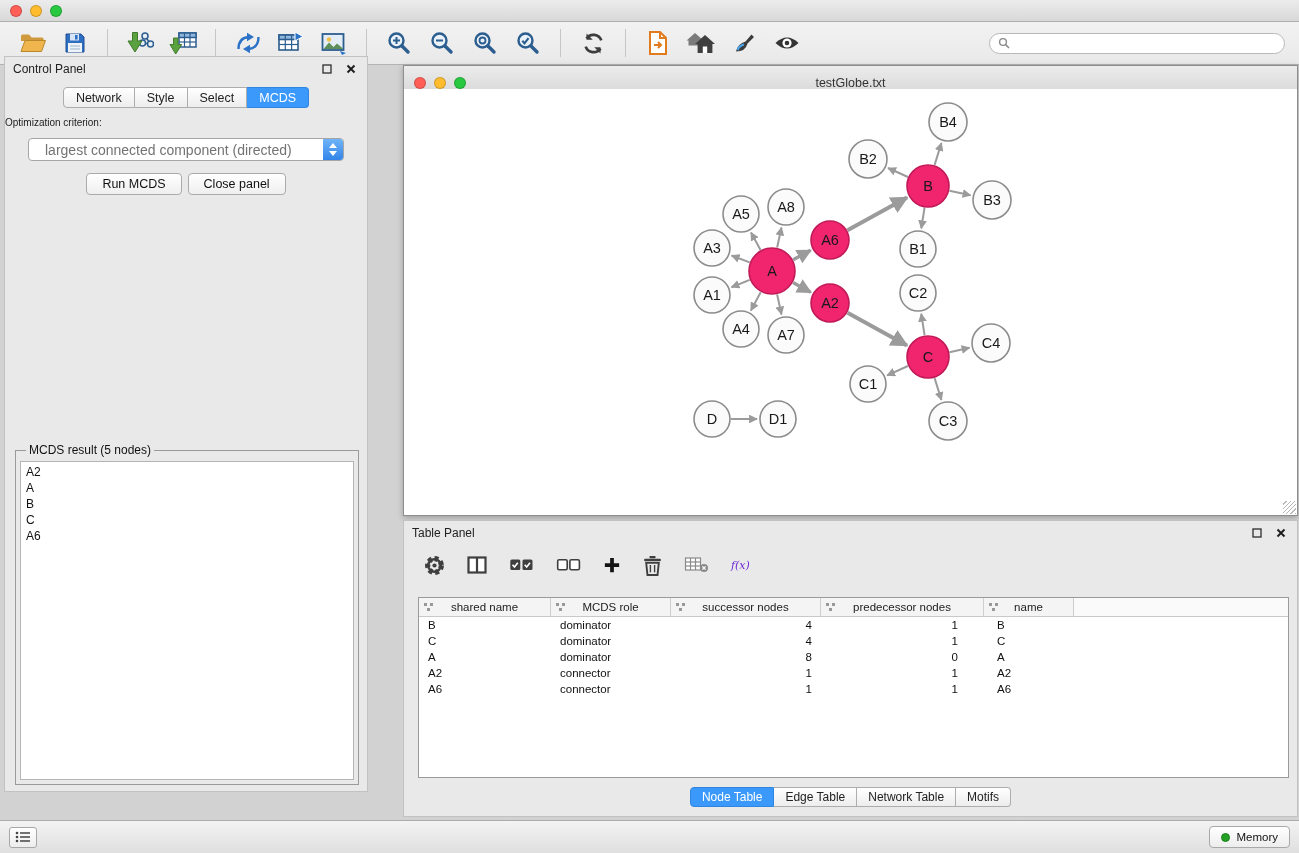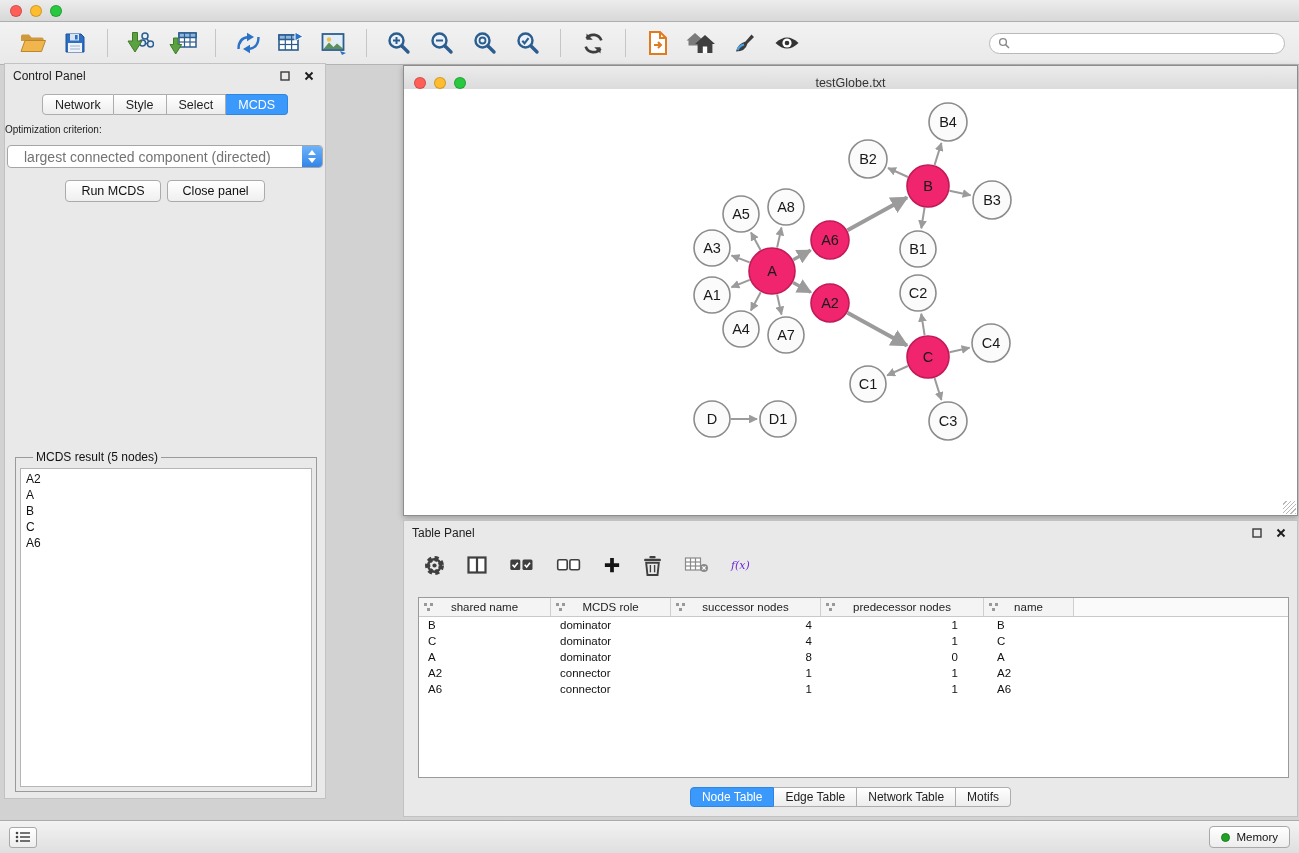--- a/index.html
+++ b/index.html
@@ -16,39 +16,39 @@
   .title-text{position:absolute;left:0;right:0;text-align:center;font-size:13px;color:#3f3f3f}
 
   
   .toolbar{height:43px;background:linear-gradient(#f2f2f2,#e9e9e9);border-bottom:1px solid #b3b3b3;display:flex;align-items:center;padding:0 14px;gap:7px}
   .tb-btn{width:36px;height:34px;display:flex;align-items:center;justify-content:center;border-radius:4px;background:transparent;border:none;cursor:default}
   .tb-sep{width:1px;height:28px;background:#c6c6c6;margin:0 7px}
   .search-box{margin-left:auto;width:296px;height:21px;border:1px solid #b9b9b9;border-radius:11px;background:#fff;display:flex;align-items:center;padding:0 8px;gap:5px}
   .search-box input{border:none;outline:none;flex:1;font-size:12px;background:transparent;color:#333}
 
   
-  .control-panel{position:absolute;left:4px;top:63px;width:322px;height:736px;background:#e9e9e9;border:1px solid #c2c2c2}
+  .control-panel{position:absolute;left:4px;top:56px;width:364px;height:736px;background:#e9e9e9;border:1px solid #c2c2c2}
   .panel-header{height:24px;display:flex;align-items:center;padding:0 8px;font-size:12px;color:#222}
   .panel-header .spacer{flex:1}
   .panel-hicon{width:16px;height:16px;display:flex;align-items:center;justify-content:center;margin-left:8px}
   .seg{display:flex;justify-content:center;margin-top:6px}
   .seg .tab{padding:0 12px;height:21px;display:flex;align-items:center;font-size:12.5px;color:#222;background:linear-gradient(#ffffff,#ededed);border:1px solid #adadad;border-left:none}
   .seg .tab:first-child{border-left:1px solid #adadad;border-radius:4px 0 0 4px}
   .seg .tab:last-child{border-radius:0 4px 4px 0}
   .seg .tab.active{background:#3b99fc;color:#fff;border-color:#2f86e0}
   .opt-label{margin-top:9px;font-size:10px;color:#1c1c1c}
   .dropdown{width:316px;height:23px;margin:10px auto 0;background:#fff;border:1px solid #a6a6a6;border-radius:4px;display:flex;align-items:center;overflow:hidden}
   .dropdown .val{flex:1;font-size:14px;padding-left:16px;color:#737373;white-space:nowrap}
   .dropdown .stepper{width:20px;height:23px;background:linear-gradient(#72b6f9,#2f82e8);display:flex;flex-direction:column;align-items:center;justify-content:center;gap:3px;border-radius:0 3px 3px 0}
   .tri-up{width:0;height:0;border-left:4px solid transparent;border-right:4px solid transparent;border-bottom:5px solid #fff}
   .tri-down{width:0;height:0;border-left:4px solid transparent;border-right:4px solid transparent;border-top:5px solid #fff}
   .btn-row{display:flex;justify-content:center;gap:6px;margin-top:12px}
   .btn{height:22px;padding:0 15px;border:1px solid #ababab;border-radius:4px;background:linear-gradient(#ffffff,#efefef);font-size:12.5px;color:#111;display:inline-flex;align-items:center;cursor:default}
   fieldset.resultbox{position:absolute;left:10px;right:8px;top:386px;bottom:6px;border:1px solid #9a9a9a;padding:4px}
-  fieldset.resultbox legend{font-size:12px;color:#111;padding:0 3px;margin-left:13px}
+  fieldset.resultbox legend{font-size:12px;color:#111;padding:0 3px;margin-left:6px}
   .listbox{width:100%;height:100%;background:#fff;border:1px solid #b5b5b5;overflow:hidden;padding:2px 0 0 5px}
   .listbox .li{font-size:12px;color:#111;line-height:16px}
 
   
   .net-window{position:absolute;left:403px;top:65px;width:895px;height:451px;background:#fff;border:1px solid #8d8d8d;box-shadow:0 2px 6px rgba(0,0,0,.25)}
   .net-titlebar{height:34px;background:linear-gradient(#ececec,#d4d4d4);border-bottom:1px solid #a8a8a8;display:flex;align-items:center;position:relative}
   .net-titlebar .title-text{font-size:12.5px;color:#333}
   .net-canvas{position:absolute;left:0;top:23px;right:0;bottom:0;background:#fff;overflow:hidden}
   .resize-corner{position:absolute;right:1px;bottom:1px;width:13px;height:13px;background:repeating-linear-gradient(135deg,transparent,transparent 2px,#b9b9b9 2px,#b9b9b9 3px)}
 

